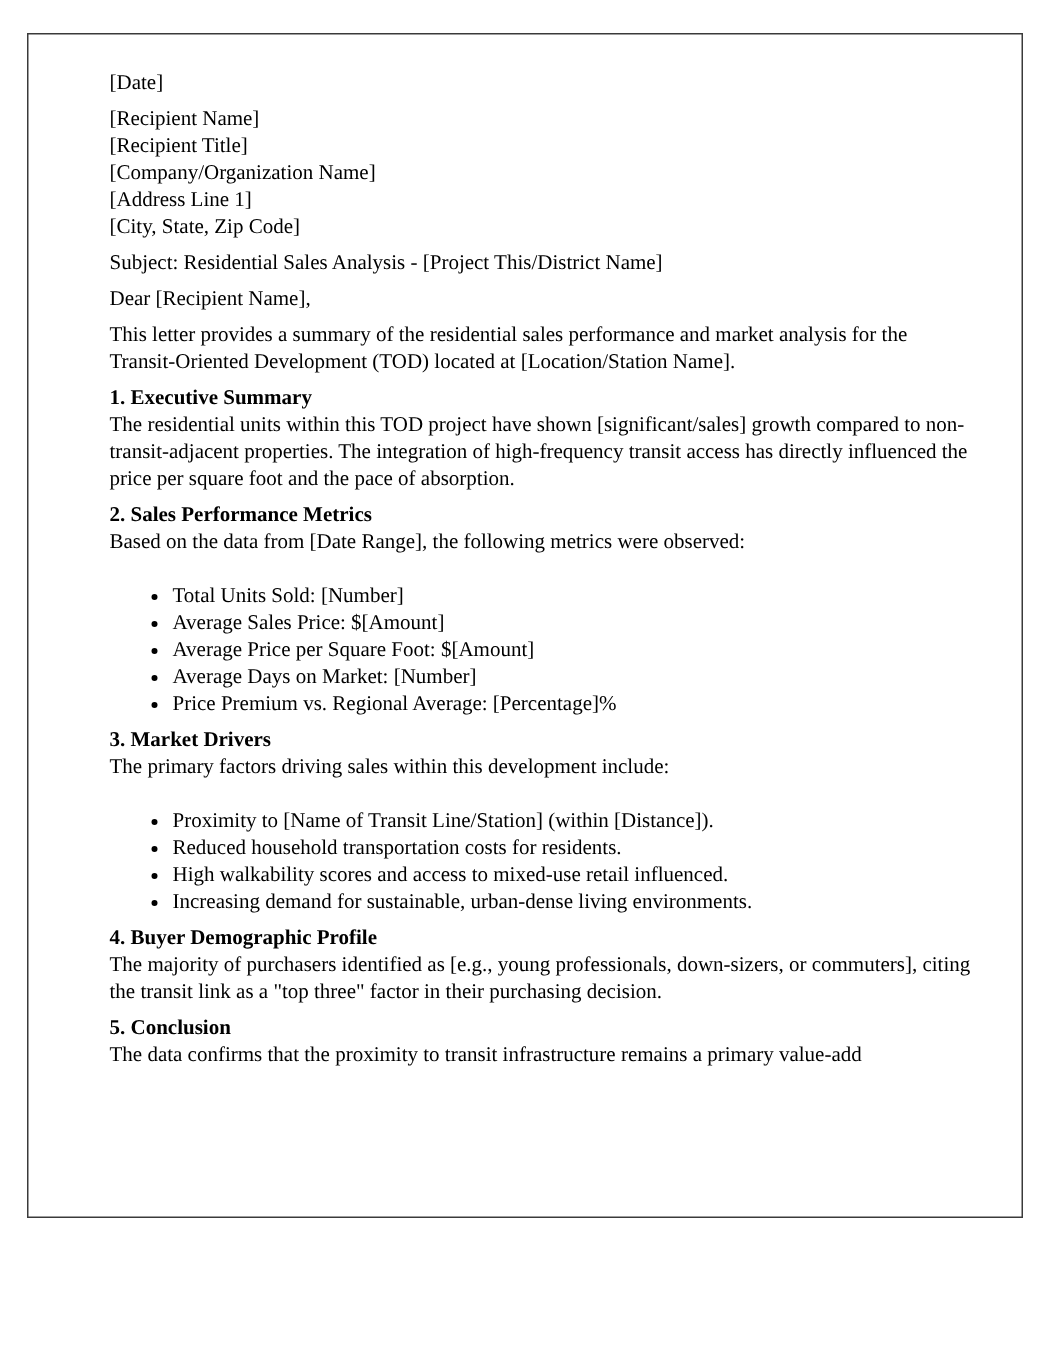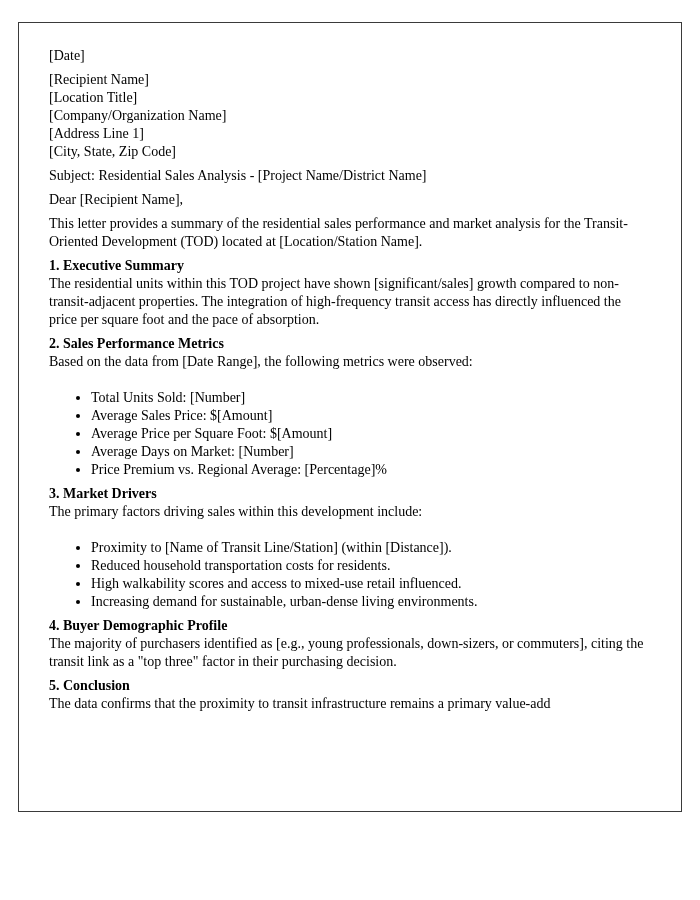--- a/index.html
+++ b/index.html
@@ -14,20 +14,21 @@
   }
   .page {
     position: absolute;
     left: 18px;
     top: 22px;
     width: 664px;
     height: 790px;
     border: 1px solid #3a3a3a;
     background: #ffffff;
     overflow: hidden;
+    padding-left: 24px;
   }
   .content {
     padding: 24px 30px 0 30px;
     font-size: 14px;
     line-height: 18px;
   }
   p { margin: 0; }
   .block { margin-top: 6px; }
   .block:first-child { margin-top: 0; }
   .heading { font-weight: bold; }
@@ -44,27 +45,27 @@
 </head>
 <body>
 
 <div class="page">
   <div class="content">
 
     <p class="block">[Date]</p>
 
     <div class="block">
       <p>[Recipient Name]</p>
-      <p>[Location Title]</p>
+      <p>[Recipient Title]</p>
       <p>[Company/Organization Name]</p>
       <p>[Address Line 1]</p>
       <p>[City, State, Zip Code]</p>
     </div>
 
-    <p class="block">Subject: Residential Sales Analysis - [Project Name/District Name]</p>
+    <p class="block">Subject: Residential Sales Analysis - [Project This/District Name]</p>
 
     <p class="block">Dear [Recipient Name],</p>
 
     <p class="block">This letter provides a summary of the residential sales performance and market analysis for the Transit-Oriented Development (TOD) located at [Location/Station Name].</p>
 
     <div class="block">
       <p class="heading">1. Executive Summary</p>
       <p>The residential units within this TOD project have shown [significant/sales] growth compared to non-transit-adjacent properties. The integration of high-frequency transit access has directly influenced the price per square foot and the pace of absorption.</p>
     </div>
 

